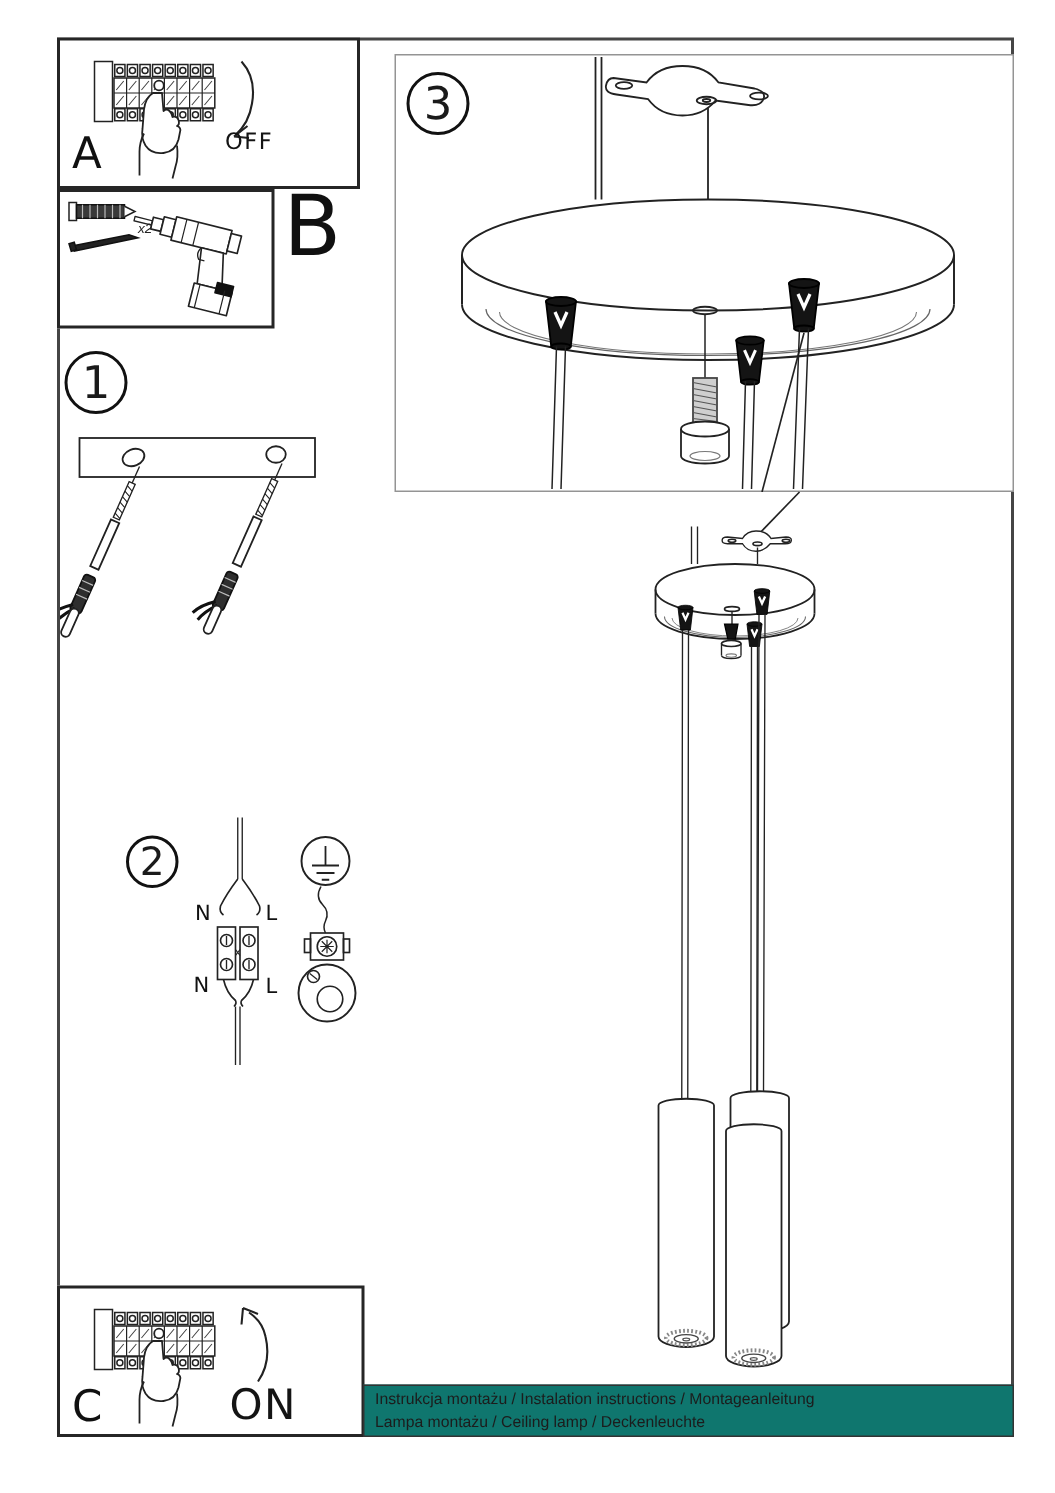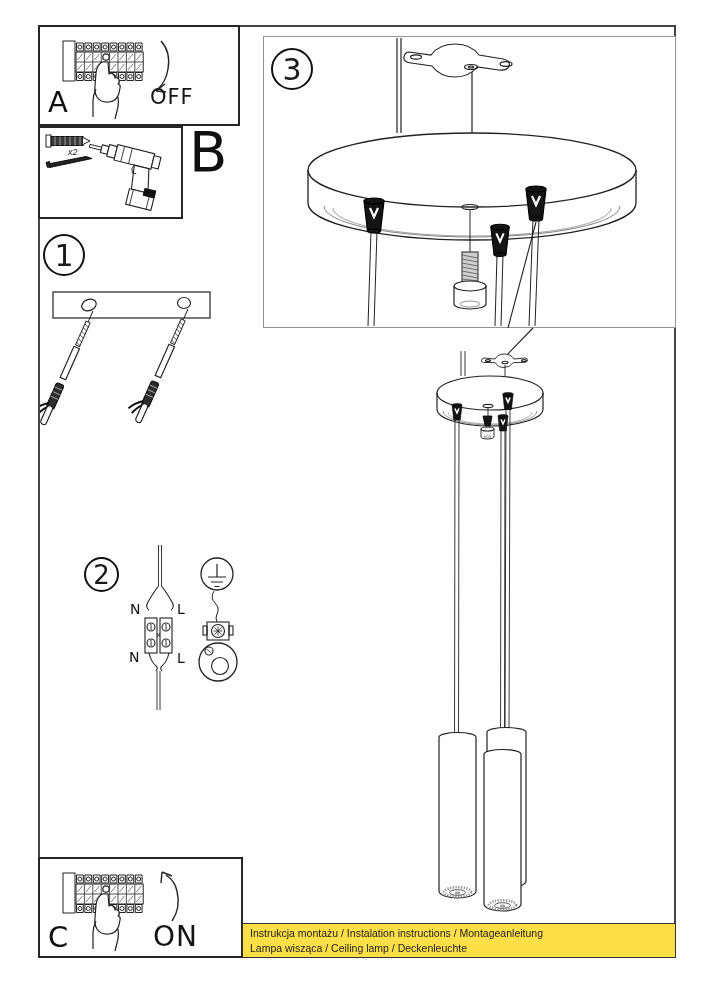--- a/index.html
+++ b/index.html
@@ -7,23 +7,23 @@
         font-family:"Liberation Sans","DejaVu Sans",sans-serif;color:#1a1a1a;}
   .abs{position:absolute;box-sizing:border-box;}
   .frame{border:2px solid #454545;}
   .panel{border:2px solid #262626;background:#fff;}
   .panel3box{border:1px solid #949494;background:#fff;}
   .stepnum{border:2px solid #111;border-radius:50%;background:#fff;display:flex;
            align-items:center;justify-content:center;font-family:"DejaVu Sans",sans-serif;}
   .biglabel{font-family:"DejaVu Sans",sans-serif;color:#101010;line-height:1;}
   .action{font-family:"DejaVu Sans",sans-serif;color:#141414;letter-spacing:1px;}
   .wlabel{font-family:"DejaVu Sans",sans-serif;font-size:14px;color:#111;}
-  .footerbox{border:1.5px solid #333;background:#fde047;padding:2px 0 0 7px;}
+  .footerbox{border:1.5px solid #333;background:#0f766e;padding:2px 0 0 7px;}
   .footerbox div{font-size:10.5px;line-height:14.5px;color:#1c1c1c;}
-  .note{font-style:italic;color:#222;}
+  .note{font-style:italic;color:#222;margin-left:24px;}
   svg{display:block;}
 </style>
 </head>
 <body>
 
 <div class="page">
 
   <div class="abs frame" style="left:38px;top:25px;width:638px;height:933px;"></div>
 
   <div class="abs panel3box" style="left:263px;top:36px;width:413px;height:292px;"></div>
@@ -194,21 +194,21 @@
           <path d="M62 35 h6 l1 12 q2 -2 4 0 t2 4 q3 -1 4 2 t-1 4 q3 1 2 4 l-1 5 q-2 8 -10 9 q-8 1 -12 -5 q-3 -5 -2 -11 l1 -13 q1 -8 6 -11 z" fill="#fff"></path>
           <path d="M56 62 q-3 6 -3 12 v16 M78 70 q1 8 -1 14 l-2 8"></path>
         </g>
         <g stroke-width="1.4">
           <path d="M121 14 q10 11 7 28 q-2 13 -11 21"></path>
           <path d="M116 64 l9 -7 M116 64 l10 1"></path>
         </g>
       </g>
     </svg>
     <span class="abs biglabel" style="left:8px;top:61px;font-size:29px;">A</span>
-    <span class="abs action" style="left:110px;top:58px;font-size:21px;">OFF</span>
+    <span class="abs action" style="left:110px;top:58px;font-size:15px;">OFF</span>
   </div>
 
   <div class="abs panel" style="left:38px;top:126px;width:145px;height:93px;">
     <svg width="141" height="89" viewBox="0 0 141 89">
       <g stroke="#222" fill="none" stroke-width="1">
         <g>
           <rect x="6" y="7" width="5" height="12" fill="#fff"></rect>
           <rect x="11" y="8.5" width="32" height="9" fill="#3a3a3a" stroke="#111"></rect>
           <path d="M15 8.5 v9 M20 8.5 v9 M25 8.5 v9 M30 8.5 v9 M35 8.5 v9 M40 8.5 v9" stroke="#bbb" stroke-width="0.8"></path>
           <path d="M43 9.5 l7 3.5 l-7 3.5" fill="#fff"></path>
@@ -361,16 +361,16 @@
           <path d="M122 13 l-1 11 M122 13 l10 4"></path>
         </g>
       </g>
     </svg>
     <span class="abs biglabel" style="left:8px;top:64px;font-size:29px;">C</span>
     <span class="abs action" style="left:113px;top:61px;font-size:28px;">ON</span>
   </div>
 
   <div class="abs footerbox" style="left:242px;top:923px;width:434px;height:35px;">
     <div>Instrukcja montażu / Instalation instructions / Montageanleitung</div>
-    <div>Lampa wisząca / Ceiling lamp / Deckenleuchte</div>
+    <div>Lampa montażu / Ceiling lamp / Deckenleuchte</div>
   </div>
 
 </div>
 
 </body></html>

